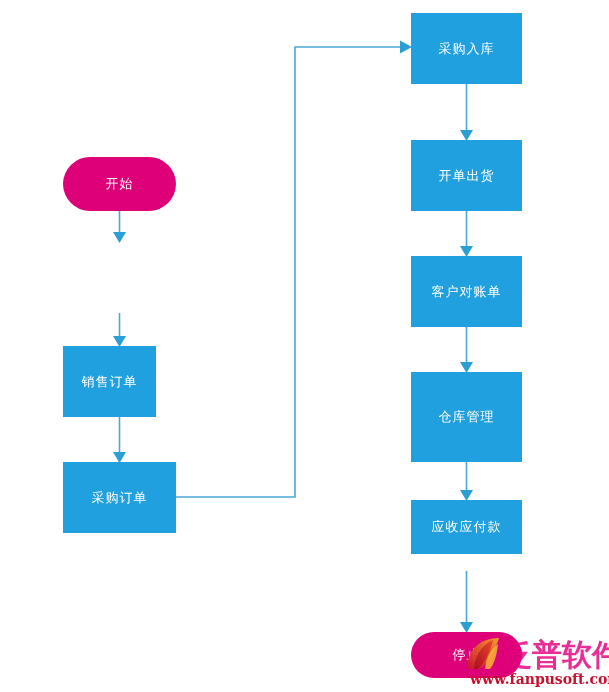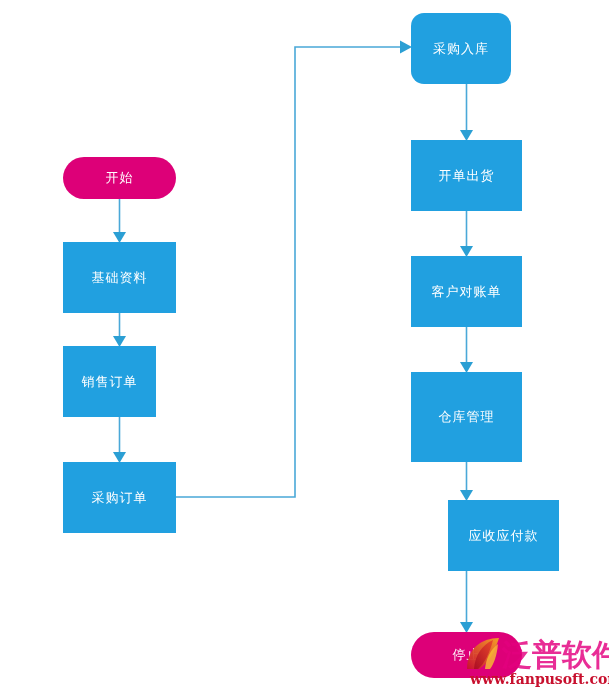--- a/index.html
+++ b/index.html
@@ -146,53 +146,50 @@
       <path class="conn-line" d="M466.5,443 L466.5,492"></path>
       <polygon class="conn-head" points="460,490 473,490 466.5,501"></polygon>
     </g>
 
     <g>
       <path class="conn-line" d="M466.5,571 L466.5,624"></path>
       <polygon class="conn-head" points="460,622 473,622 466.5,633"></polygon>
     </g>
   </svg>
 
-  <div class="node terminator" style="left:63px; top:157px; width:113px; height:42px;">
+  <div class="node terminator" style="left:63px; top:157px; width:113px; height:54px;">
     <span class="label">开始</span>
   </div>
 
-  <div class="node process" style="left:63px; top:242px; width:113px; height:71px;">
-    <span class="label">基础资料</span>
-  </div>
 
   <div class="node process" style="left:63px; top:346px; width:93px; height:71px;">
     <span class="label">销售订单</span>
   </div>
 
   <div class="node process" style="left:63px; top:462px; width:113px; height:71px;justify-content:center;">
     <span class="label">采购订单</span>
   </div>
 
-  <div class="node process" style="left:411px; top:13px; width:100px; height:71px;border-radius:13px;">
+  <div class="node process" style="left:411px; top:13px; width:111px; height:71px;">
     <span class="label">采购入库</span>
   </div>
 
   <div class="node process" style="left:411px; top:256px; width:111px; height:71px;">
     <span class="label">客户对账单</span>
   </div>
 
   <div class="node process" style="left:411px; top:140px; width:111px; height:71px;">
     <span class="label">开单出货</span>
   </div>
 
   <div class="node process" style="left:411px; top:372px; width:111px; height:90px;">
     <span class="label">仓库管理</span>
   </div>
 
-  <div class="node process" style="left:411px; top:500px; width:111px; height:71px;margin-left:37px;">
+  <div class="node process" style="left:411px; top:500px; width:111px; height:54px;">
     <span class="label">应收应付款</span>
   </div>
 
   <div class="node terminator" style="left:411px; top:632px; width:111px; height:46px;">
     <span class="label">停止</span>
   </div>
 
   <div id="watermark">
     <svg class="wm-mark" viewBox="0 0 40 34" xmlns="http://www.w3.org/2000/svg">
       <defs>

